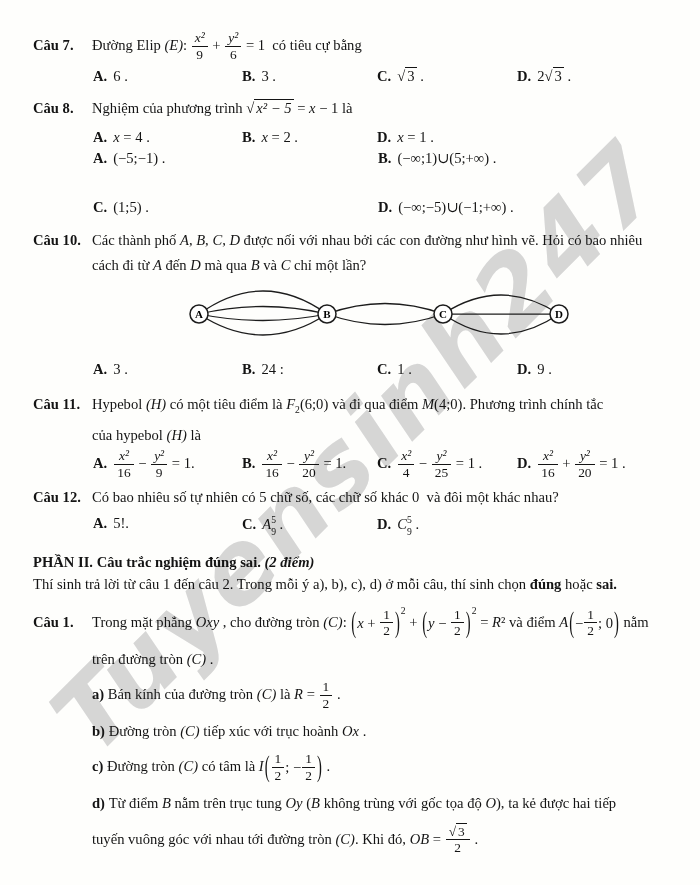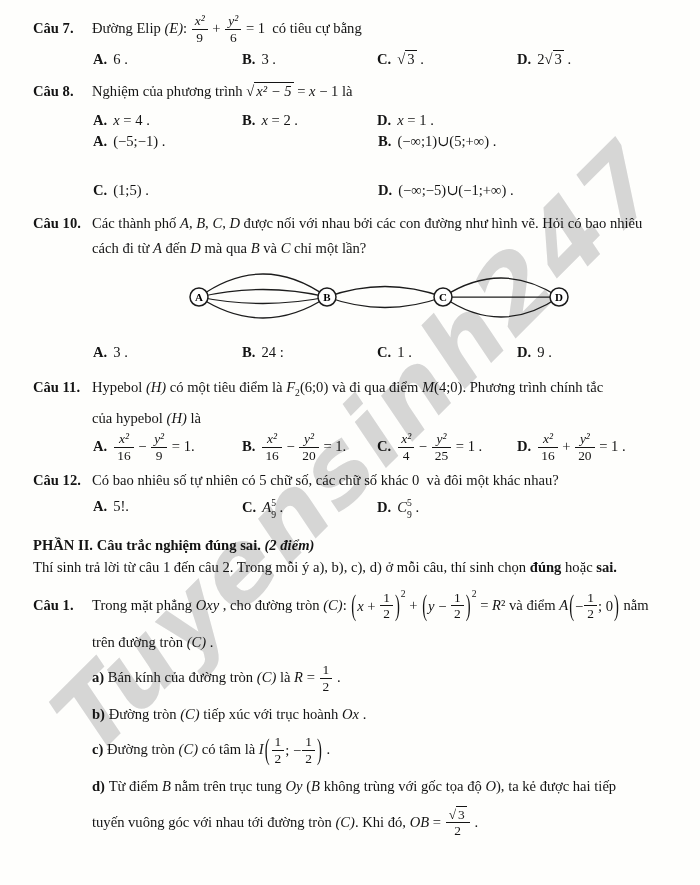--- a/index.html
+++ b/index.html
@@ -2,21 +2,21 @@
 <html><head>
 <meta charset="utf-8">
 <style>
   *{box-sizing:border-box}
   html,body{margin:0;padding:0}
   body{width:700px;height:885px;position:relative;overflow:hidden;background:#fefefc;
        font-family:"Liberation Serif","DejaVu Serif",serif;font-size:14.6px;line-height:1.32;color:#141414}
   .watermark{position:absolute;left:358px;top:448px;transform:translate(-50%,-50%) rotate(-45deg);
        font-family:"DejaVu Sans",sans-serif;font-weight:700;font-style:italic;font-size:100px;
        letter-spacing:3px;color:#c9c9c9;opacity:.75;white-space:nowrap;z-index:0}
-  .page{position:relative;z-index:1;padding-top:14px}
+  .page{position:relative;z-index:1;padding-top:31px}
   .question{display:flex;align-items:baseline;margin:0 24px 0 33px}
   .qlabel{flex:0 0 59px;font-weight:bold}
   .qbody{flex:1;min-width:0}
   .qline{white-space:pre-wrap}
   .run{white-space:pre-wrap}
   .bold{font-weight:bold}.ital{font-style:italic}.math{font-style:italic}
   .answers{display:grid;margin-left:93px;margin-right:8px}
   .answers.four{grid-template-columns:149px 135px 140px 1fr}
   .answers.two{grid-template-columns:285px 1fr;row-gap:30px}
   .ans{white-space:pre-wrap}

